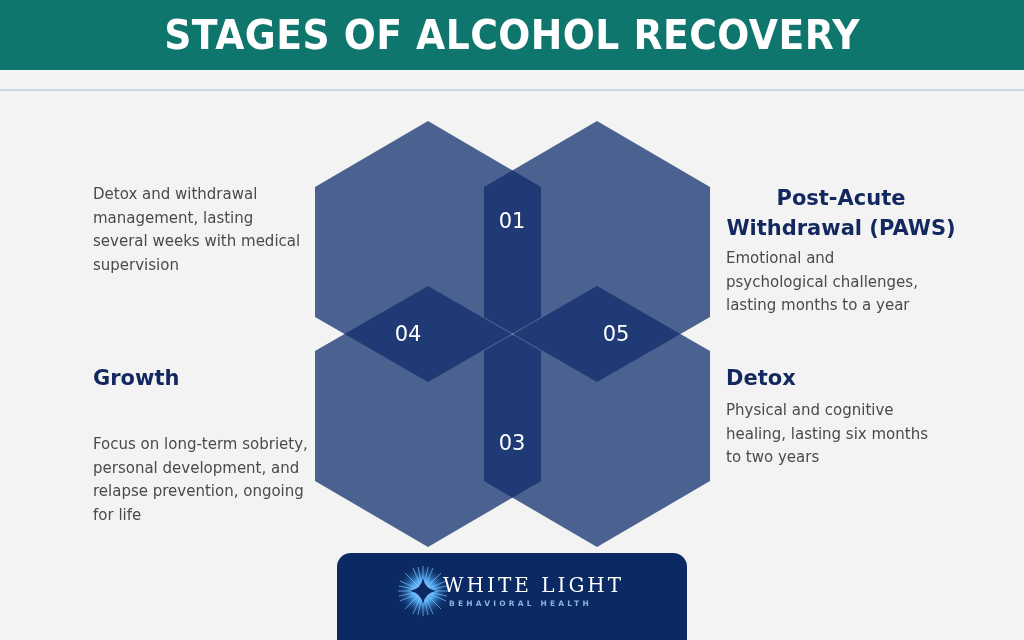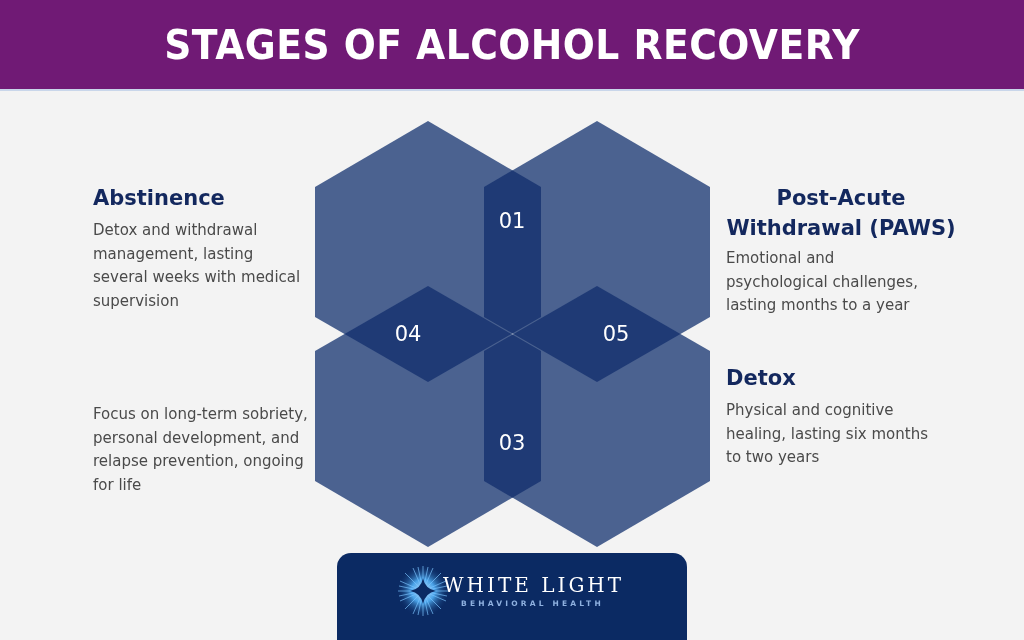--- a/index.html
+++ b/index.html
@@ -3,22 +3,22 @@
 <meta charset="utf-8">
 <style>
   html, body { margin: 0; padding: 0; }
   body {
     width: 1024px; height: 640px; overflow: hidden;
     background: #f3f3f3;
     font-family: "Liberation Sans", "DejaVu Sans", sans-serif;
     position: relative;
   }
   .header {
-    position: absolute; left: 0; top: 0; width: 1024px; height: 90px;
-    background: #701a75;
+    position: absolute; left: 0; top: 0; width: 1024px; height: 70px;
+    background: #0f766e;
     display: flex; align-items: center; justify-content: center;
   }
   .header h1 {
     margin: 0; color: #ffffff;
     font-family: "DejaVu Sans", sans-serif;
     font-weight: bold; font-size: 41px; letter-spacing: 0.5px;
     transform: scaleX(0.92);
   }
   .header-rule {
     position: absolute; left: 0; top: 89px; width: 1024px; height: 2px;
@@ -46,21 +46,21 @@
   .logo-panel {
     position: absolute; left: 337px; top: 553px; width: 350px; height: 100px;
     background: #0b2a63; border-radius: 14px;
   }
   .logo-star { position: absolute; left: 60px; top: 12px; width: 52px; height: 52px; }
   .logo-title {
     position: absolute; left: 106px; top: 20px; color: #ffffff;
     font-family: "DejaVu Serif", serif; font-size: 20px; letter-spacing: 3px;
   }
   .logo-sub {
-    position: absolute; left: 124px; top: 46px; color: #8fb1e0;
+    position: absolute; left: 112px; top: 46px; color: #8fb1e0;
     font-family: "DejaVu Sans", sans-serif; font-size: 7.5px; font-weight: bold; letter-spacing: 3.2px;
   }
 </style>
 </head>
 <body>
 
 <div class="header">
   <h1>STAGES OF ALCOHOL RECOVERY</h1>
 </div>
 <div class="header-rule"></div>
@@ -106,35 +106,35 @@
     <polygon points="428,121 541,187 541,317 428,382 315,317 315,187" fill="#1f3a75"></polygon>
   </g>
 </svg>
 
 <div class="num" style="left:512px; top:221px;">01</div>
 <div class="num" style="left:616px; top:334px;">05</div>
 <div class="num" style="left:512px; top:443px;">03</div>
 <div class="num" style="left:408px; top:334px;">04</div>
 
 <div class="stage" style="left:93px; top:183px;">
-  <h2>Abstinence</h2>
   <p style="width:215px;">Detox and withdrawal management, lasting several weeks with medical supervision</p>
 </div>
 
 <div class="stage" style="left:726px; top:183px; width:250px;">
   <h2 style="width:230px; margin-bottom:4px;text-align:center;">Post-Acute Withdrawal (PAWS)</h2>
   <p style="width:205px;">Emotional and psychological challenges, lasting months to a year</p>
 </div>
 
 <div class="stage" style="left:726px; top:363px;">
   <h2>Detox</h2>
   <p style="width:205px;">Physical and cognitive healing, lasting six months to two years</p>
 </div>
 
 <div class="stage" style="left:93px; top:363px;">
+  <h2>Growth</h2>
   <p style="width:225px;margin-top:40px;">Focus on long-term sobriety, personal development, and relapse prevention, ongoing for life</p>
 </div>
 
 <div class="logo-panel">
   <svg class="logo-star" viewBox="0 0 52 52">
     <defs>
       <radialGradient id="glow" cx="50%" cy="50%" r="50%">
         <stop offset="0%" stop-color="#bfe2ff"></stop>
         <stop offset="45%" stop-color="#4aa3e8"></stop>
         <stop offset="100%" stop-color="#0b2a63" stop-opacity="0"></stop>

